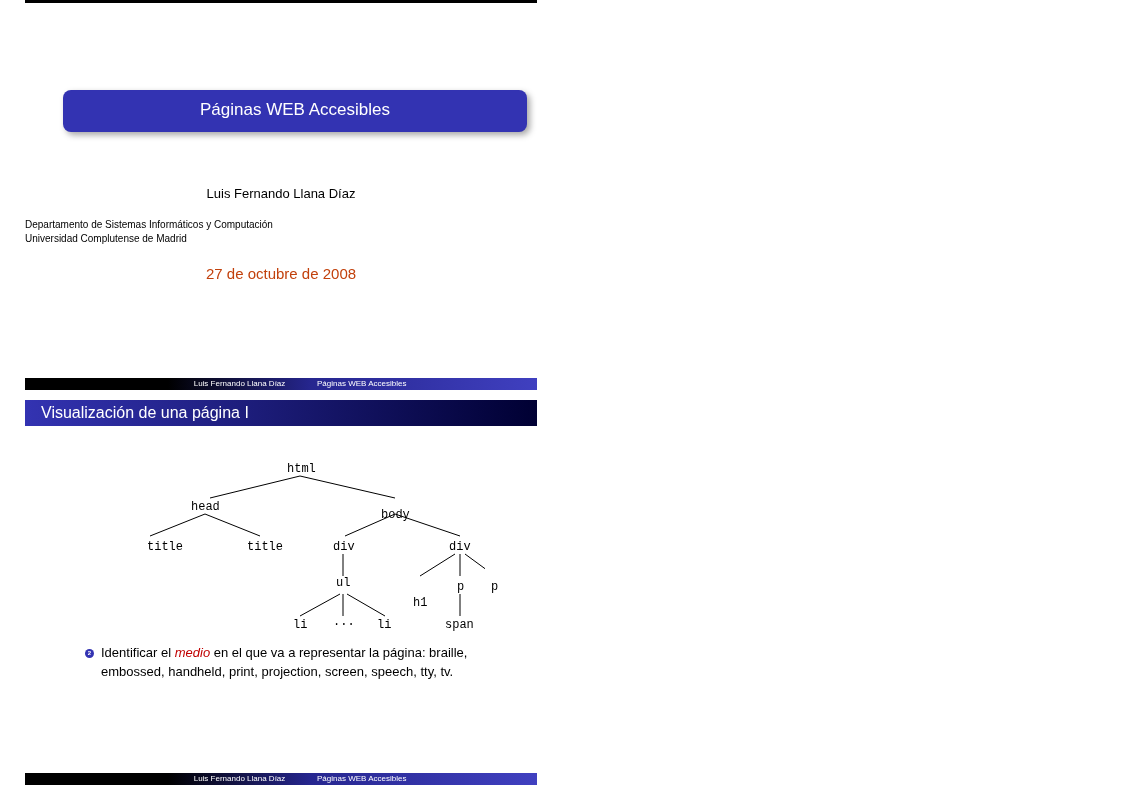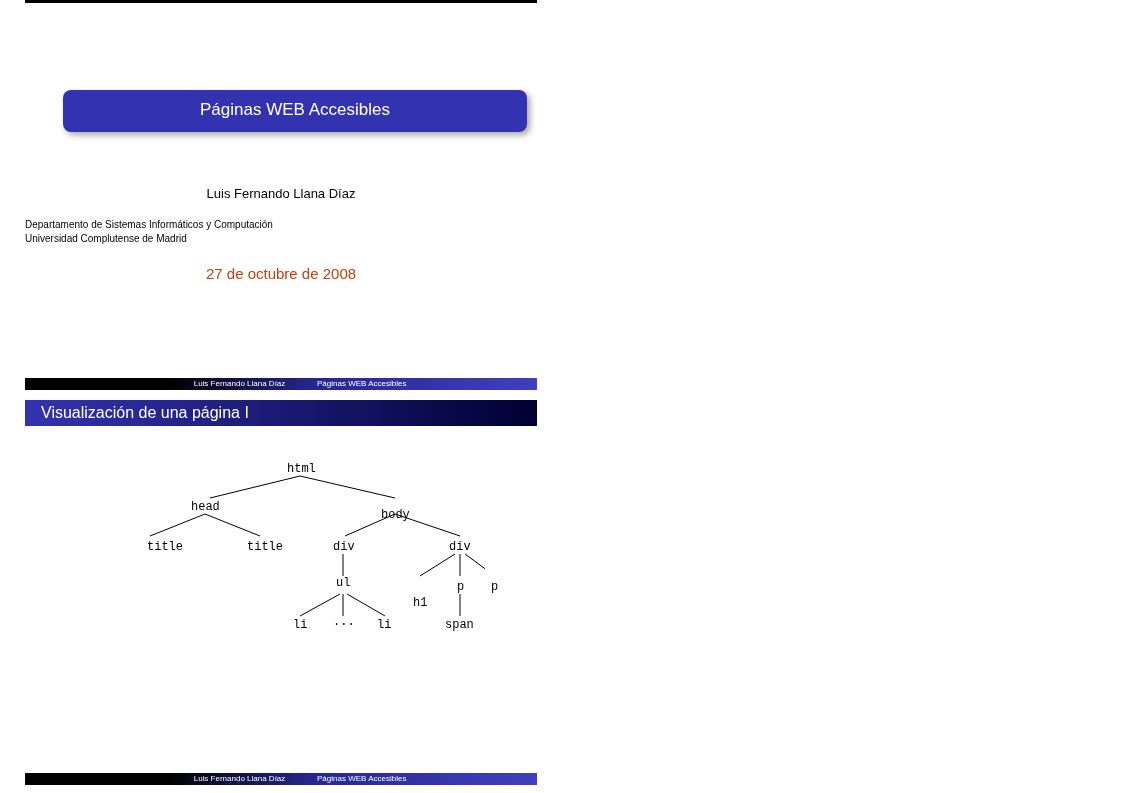--- a/index.html
+++ b/index.html
@@ -230,20 +230,24 @@
       <div class="node" style="left:261px; top:120px;">ul</div>
       <div class="node" style="left:338px; top:140px;">h1</div>
       <div class="node" style="left:382px; top:124px;">p</div>
       <div class="node" style="left:416px; top:124px;">p</div>
       <div class="node" style="left:218px; top:162px;">li</div>
       <div class="node" style="left:258px; top:162px;">···</div>
       <div class="node" style="left:302px; top:162px;">li</div>
       <div class="node" style="left:370px; top:162px;text-align:right;">span</div>
     </div>
 
+    <div class="item">
+      <div class="num-ball">2</div>
+      <span>Identificar el </span><span class="medio">medio</span><span> en el que va a representar la página: braille, embossed, handheld, print, projection, screen, speech, tty, tv.</span>
+    </div>
 
   </div>
 
   <div class="footer">
     <div class="seg1"></div>
     <div class="seg2">Luis Fernando Llana Díaz</div>
     <div class="seg3">Páginas WEB Accesibles</div>
   </div>
 </div>
 

